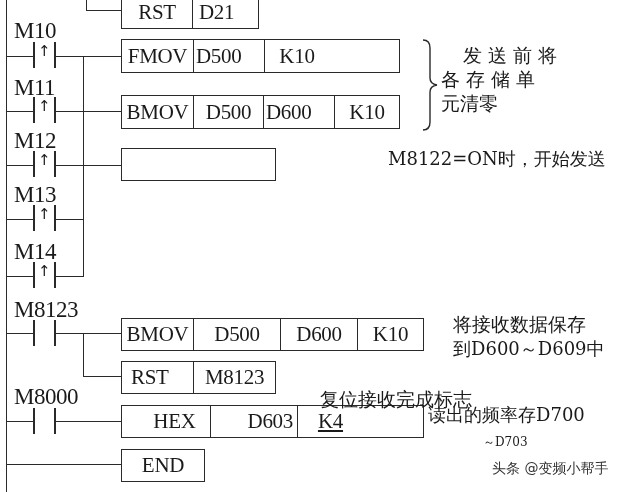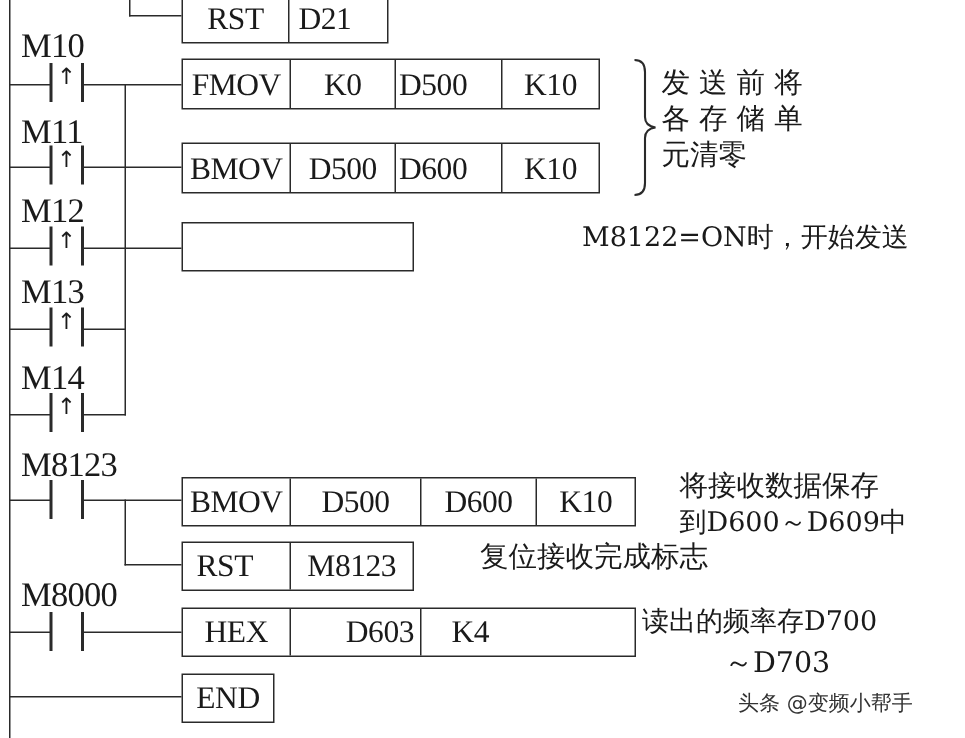--- a/index.html
+++ b/index.html
@@ -90,21 +90,20 @@
 <div class="line v" style="left:83px;top:56px;height:221px;"></div>
 
 <div class="line h" style="left:55px;top:333px;width:67px;"></div>
 <div class="line v" style="left:83px;top:333px;height:44px;"></div>
 <div class="line h" style="left:83px;top:376px;width:39px;"></div>
 
 <div class="line h" style="left:55px;top:421px;width:67px;"></div>
 
 <div class="box" style="left:121px;top:39px;width:279px;height:34px;">
   <div class="cell" style="width:71px;text-align:right;">FMOV</div>
-  <div class="cell" style="width:70px;">K0</div>
   <div class="cell" style="width:71px;justify-content:flex-start;padding-left:2px;">D500</div>
   <div class="cell" style="width:65px;">K10</div>
 </div>
 <div class="box" style="left:121px;top:95px;width:279px;height:34px;">
   <div class="cell" style="width:71px;">BMOV</div>
   <div class="cell" style="width:70px;">D500</div>
   <div class="cell" style="width:71px;justify-content:flex-start;padding-left:2px;">D600</div>
   <div class="cell" style="width:65px;">K10</div>
 </div>
 <div class="box" style="left:121px;top:148px;width:155px;height:33px;">
@@ -112,36 +111,36 @@
 <div class="box" style="left:121px;top:318px;width:303px;height:33px;">
   <div class="cell" style="width:71px;">BMOV</div>
   <div class="cell" style="width:87px;">D500</div>
   <div class="cell" style="width:77px;">D600</div>
   <div class="cell" style="width:66px;">K10</div>
 </div>
 <div class="box" style="left:121px;top:361px;width:155px;height:33px;">
   <div class="cell" style="width:71px;justify-content:flex-start;padding-left:9px;">RST</div>
   <div class="cell" style="width:82px;">M8123</div>
 </div>
-<div class="box" style="left:121px;top:405px;width:303px;height:33px;">
+<div class="box" style="left:121px;top:405px;width:303px;height:33px;padding-left:17px;">
   <div class="cell" style="width:71px;">HEX</div>
   <div class="cell" style="width:87px;justify-content:flex-end;padding-right:4px;">D603</div>
-  <div class="cell" style="width:66px;">K4</div>
+  <div class="cell" style="width:66px;text-decoration:underline;">K4</div>
 </div>
-<div class="box" style="left:121px;top:449px;width:62px;height:33px;">
+<div class="box" style="left:121px;top:449px;width:84px;height:33px;">
   <div class="cell" style="width:82px;">END</div>
 </div>
 
 <svg class="brace" style="left:420px;top:38px;" width="22" height="94" viewBox="0 0 22 94">
   <path d="M3 2 Q10 2 10 10 L10 40 Q10 46 17 47 Q10 48 10 54 L10 84 Q10 92 3 92" fill="none" stroke="#2a2a2a" stroke-width="1.4"></path>
 </svg>
 
-<div class="note" style="left:441px;top:44px;">发 送 前 将</div>
+<div class="note" style="left:463px;top:44px;">发 送 前 将</div>
 <div class="note" style="left:441px;top:68px;">各 存 储 单</div>
 <div class="note" style="left:441px;top:92px;">元清零</div>
 <div class="note" style="left:388px;top:148px;font-size:18px;">M8122=ON时，开始发送</div>
 <div class="note" style="left:453px;top:313px;">将接收数据保存</div>
 <div class="note" style="left:453px;top:338px;font-size:18px;">到D600～D609中</div>
-<div class="note" style="left:320px;top:360px;">复位接收完成标志</div>
+<div class="note" style="left:320px;top:388px;">复位接收完成标志</div>
 <div class="note" style="left:428px;top:404px;font-size:18px;">读出的频率存D700</div>
-<div class="note" style="left:483px;top:431px;font-size:19px;">～D703</div>
+<div class="note" style="left:483px;top:431px;font-size:12px;">～D703</div>
 
 <div class="wm" style="left:492px;top:460px;">头条 @变频小帮手</div>
 
 </body></html>

